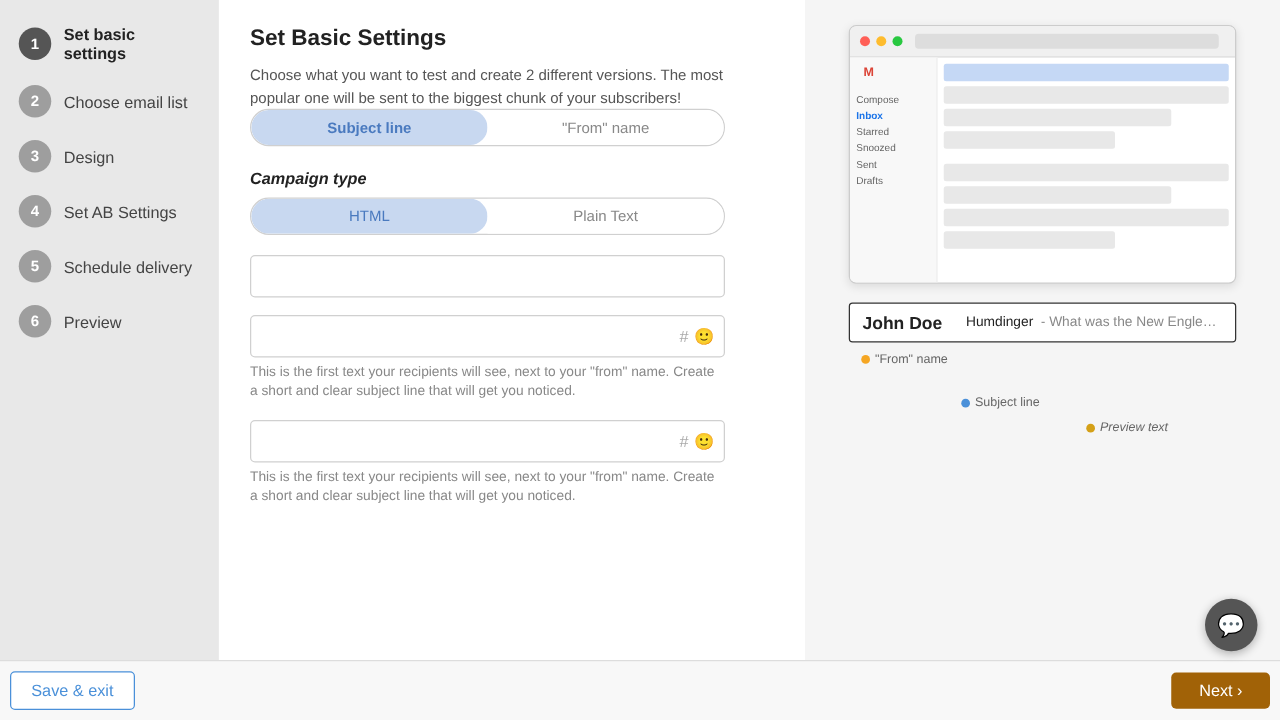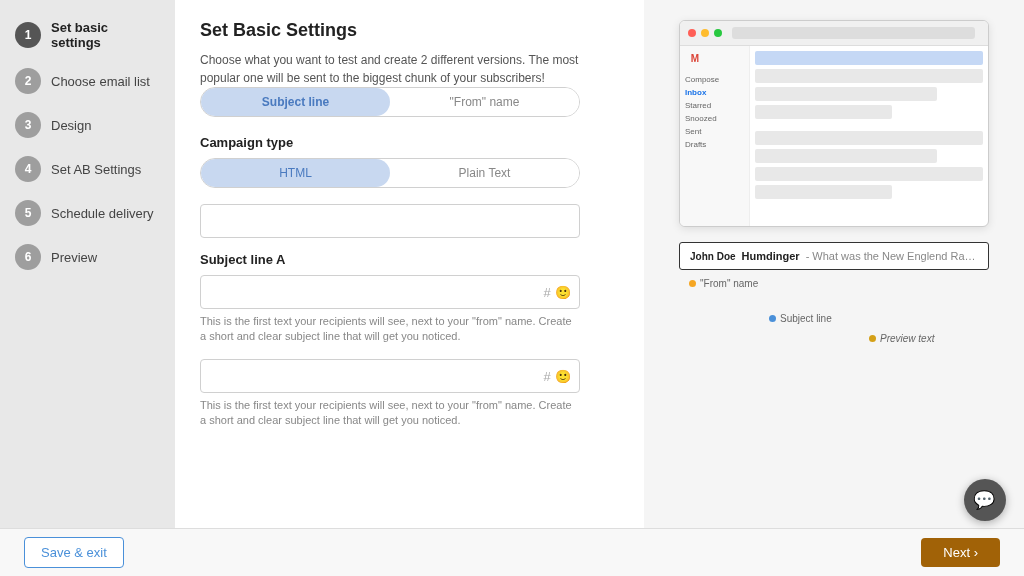--- a/index.html
+++ b/index.html
@@ -106,20 +106,21 @@
       color: #4a7abf;
       font-weight: 600;
       border-radius: 18px;
     }
 
     .section-label {
       font-size: 13px;
       font-weight: 700;
       color: #222;
       margin-bottom: 8px;
+      font-style: italic;
     }
 
     
     .campaign-type-bar {
       display: flex;
       border: 1px solid #d0d0d0;
       border-radius: 20px;
       overflow: hidden;
       max-width: 380px;
       margin-bottom: 16px;
@@ -272,31 +273,32 @@
       border: 1.5px solid #333;
       border-radius: 3px;
       width: 310px;
       padding: 7px 10px;
       display: flex;
       gap: 6px;
       align-items: center;
       margin-bottom: 8px;
     }
     .preview-sender {
-      font-size: 10px;
+      font-size: 14px;
       font-weight: 700;
       color: #222;
       white-space: nowrap;
       text-align: right;
     }
     .preview-subject {
       font-size: 11px;
-      font-weight: 700;
+      font-weight: 400;
       color: #222;
       white-space: nowrap;
+      margin-left: 13px;
     }
     .preview-snippet {
       font-size: 11px;
       color: #888;
       overflow: hidden;
       text-overflow: ellipsis;
       white-space: nowrap;
       flex: 1;
     }
     .label-dot {
@@ -310,21 +312,21 @@
     .label-dot.gold { background: #d4a017; }
 
     
     .bottom-bar {
       height: 48px;
       background: #f8f8f8;
       border-top: 1px solid #ddd;
       display: flex;
       align-items: center;
       justify-content: space-between;
-      padding: 0 24px;
+      padding: 0 8px;
     }
     .btn-save-exit {
       background: #fff;
       border: 1.5px solid #4a90d9;
       color: #4a90d9;
       padding: 7px 16px;
       border-radius: 4px;
       font-size: 13px;
       cursor: pointer;
     }
@@ -411,21 +413,20 @@
         </div>
       </div>
 
       <div class="form-group">
         <div class="input-wrapper">
           <input class="form-input" type="text" style="">
         </div>
       </div>
 
       <div class="form-group">
-        <div class="section-label">Subject line A</div>
         <div class="input-wrapper">
           <input class="form-input" type="text" style="">
           <div class="input-icons">
             <span>#</span>
             <span>🙂</span>
           </div>
         </div>
         <p class="hint-text">This is the first text your recipients will see, next to your "from" name. Create a short and clear subject line that will get you noticed.</p>
       </div>
 

